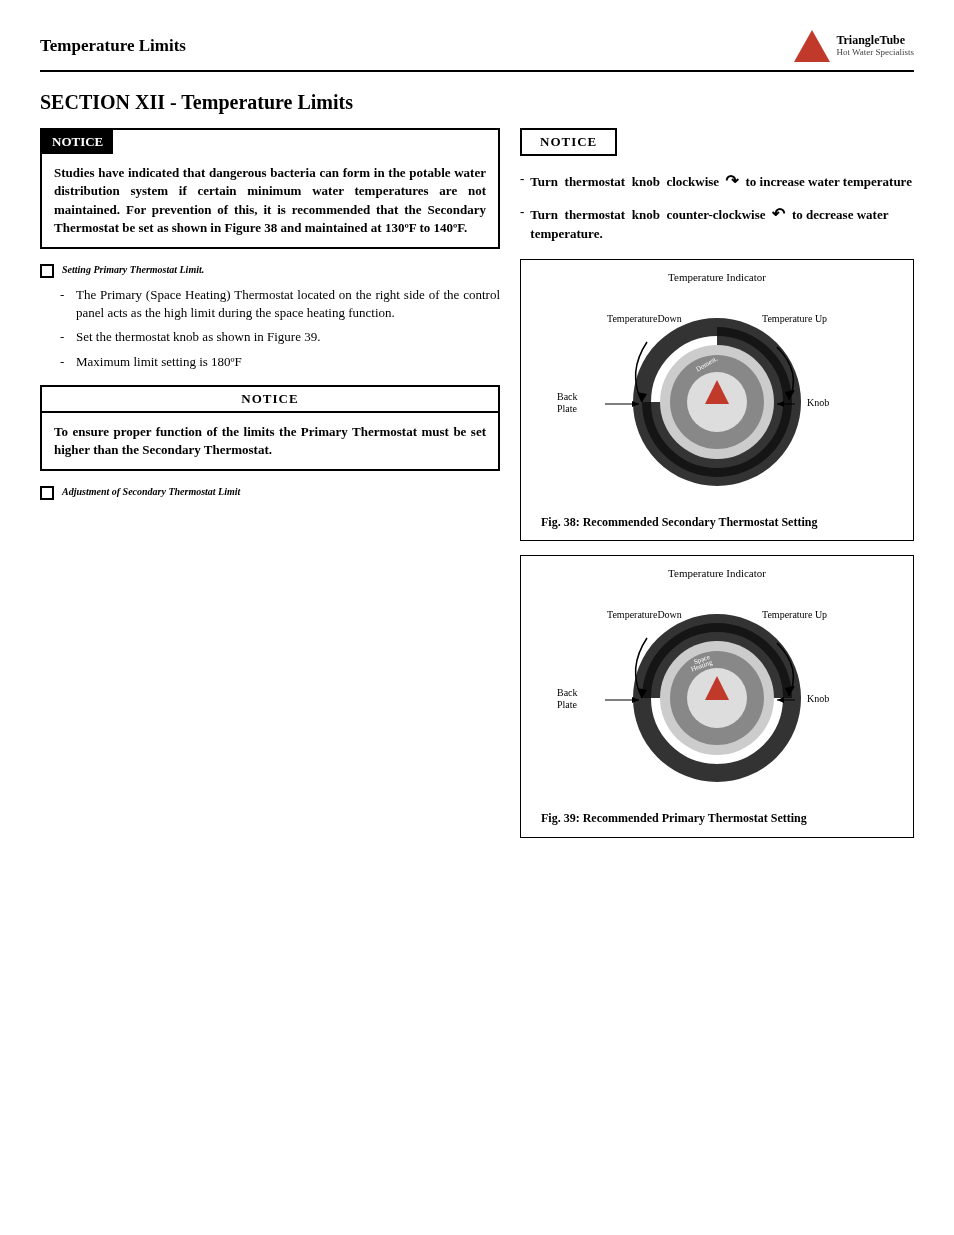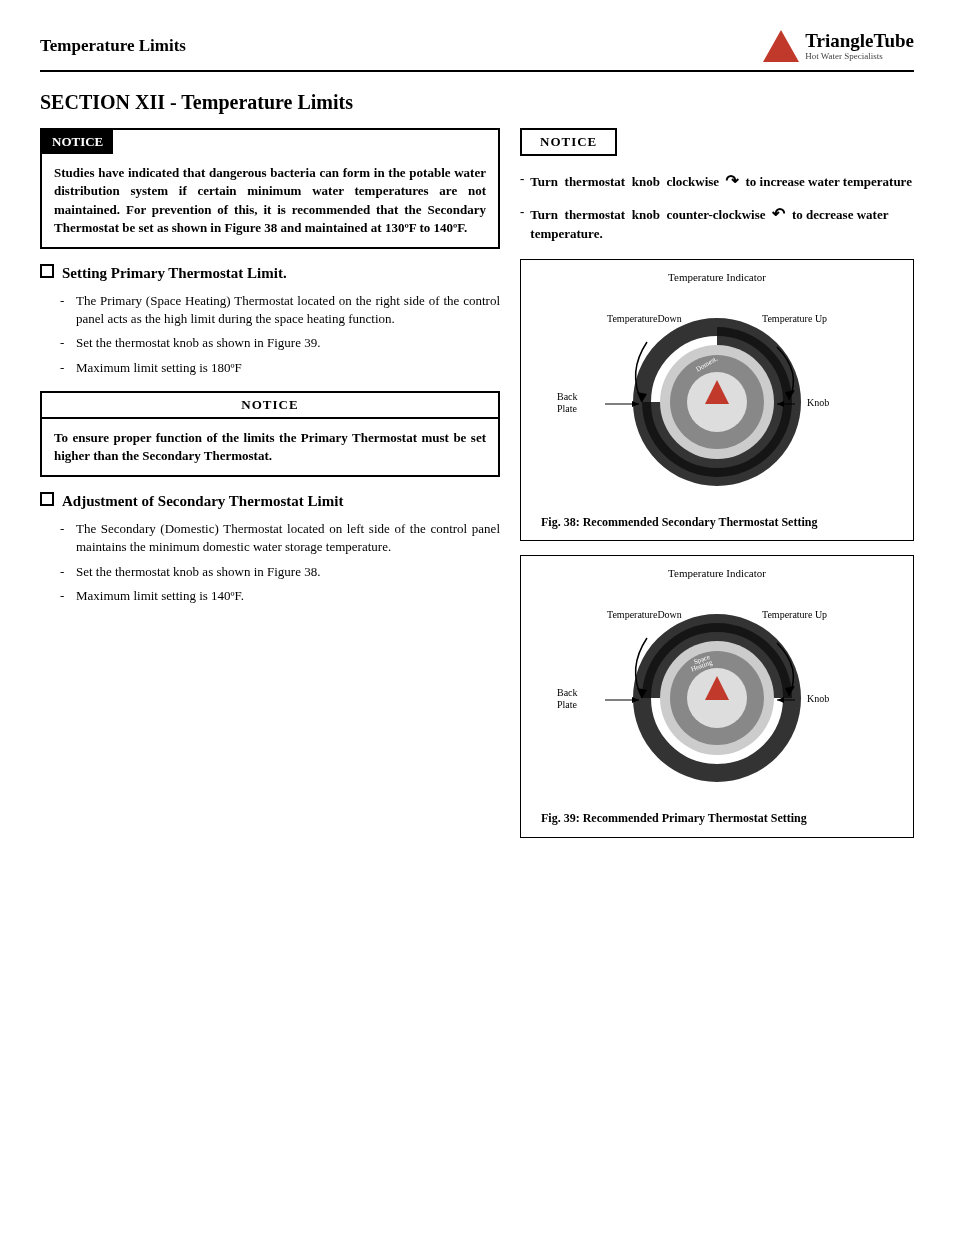--- a/index.html
+++ b/index.html
@@ -44,21 +44,21 @@
       border-left: 18px solid transparent;
       border-right: 18px solid transparent;
       border-bottom: 32px solid #c0392b;
     }
     .logo-text {
       display: flex;
       flex-direction: column;
       line-height: 1.1;
     }
     .logo-text .brand {
-      font-size: 19px;
+      font-size: 12px;
       font-weight: bold;
       color: #000;
     }
     .logo-text .tagline {
       font-size: 9px;
       color: #444;
     }
     
     .section-heading {
       font-size: 20px;
@@ -132,22 +132,23 @@
     }
     
     .section-item {
       margin-bottom: 14px;
     }
     .section-item-heading {
       display: flex;
       align-items: flex-start;
       gap: 8px;
       font-weight: bold;
-      font-size: 15px;
+      font-size: 10px;
       margin-bottom: 8px;
+      font-style: italic;
     }
     .checkbox-icon {
       width: 14px;
       height: 14px;
       border: 2px solid #000;
       flex-shrink: 0;
       margin-top: 1px;
     }
     .bullet-list {
       list-style: none;
@@ -260,25 +261,20 @@
       <div class="notice-box">
         <div class="notice-label">NOTICE</div>
         <div class="notice-content">To ensure proper function of the limits the Primary Thermostat must be set higher than the Secondary Thermostat.</div>
       </div>
 
       <div class="section-item">
         <div class="section-item-heading">
           <div class="checkbox-icon"></div>
           <span>Adjustment of Secondary Thermostat Limit</span>
         </div>
-        <ul class="bullet-list">
-          <li>The Secondary (Domestic) Thermostat located on left side of the control panel maintains the minimum domestic water storage temperature.</li>
-          <li>Set the thermostat knob as shown in Figure 38.</li>
-          <li>Maximum limit setting is 140ºF.</li>
-        </ul>
       </div>
 
     </div>
 
     <div class="right-col">
 
       
       <div class="notice-tag">NOTICE</div>
 
       

